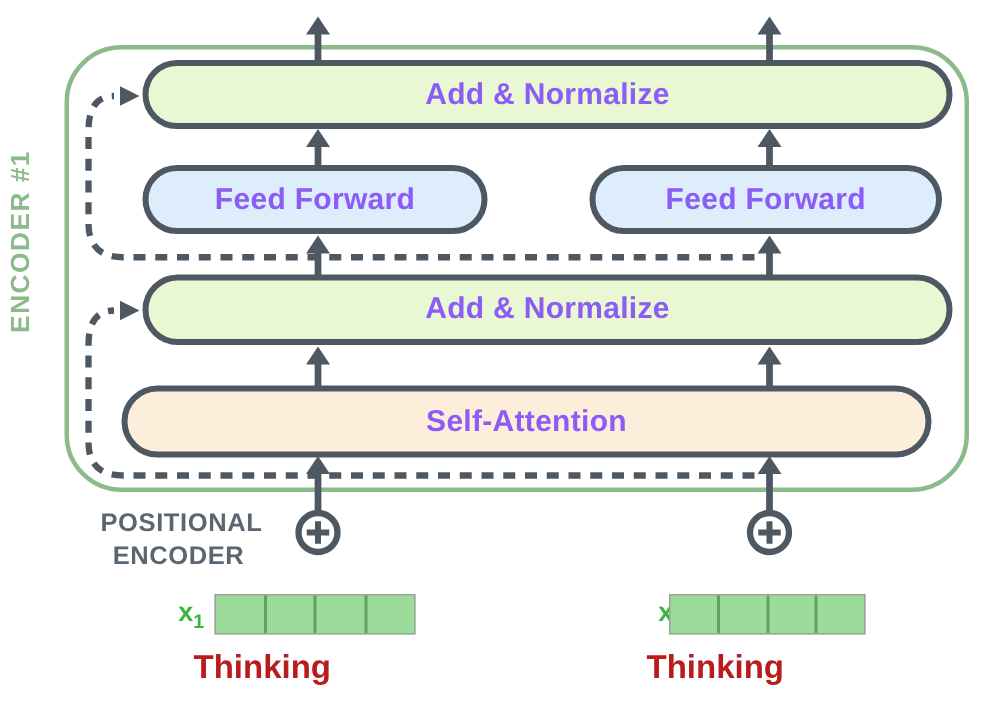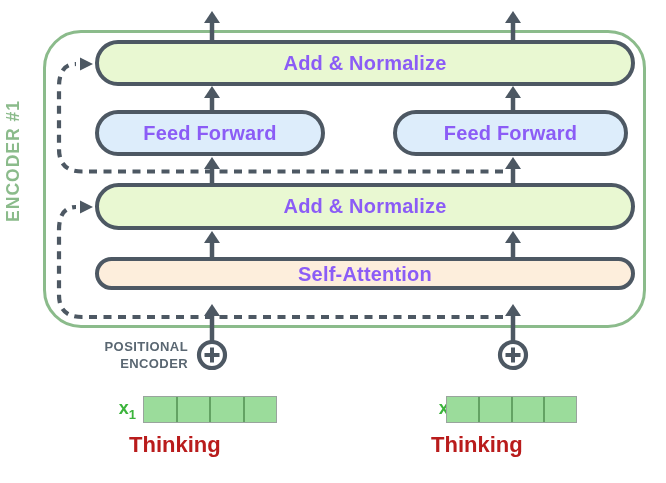--- a/index.html
+++ b/index.html
@@ -21,28 +21,28 @@
     display:flex;align-items:center;justify-content:center;z-index:2;
     font-size:20px;font-weight:bold;color:#8b5cf6;letter-spacing:0.2px;}
   .add-norm{background:#e9f8d2;}
   .ff{background:#ddedfb;}
   .self-attn{background:#fdeedc;}
 
   .block.add-norm-top{left:95px;top:40px;width:540px;height:46px;}
   .block.ff-left{left:95px;top:110px;width:230px;height:46px;}
   .block.ff-right{left:393px;top:110px;width:235px;height:46px;}
   .block.add-norm-bottom{left:95px;top:183px;width:540px;height:47px;}
-  .block.self-attn{left:95px;top:257px;width:540px;height:33px;align-items:flex-end;}
+  .block.self-attn{left:81px;top:257px;width:540px;height:48px;}
 
   
   svg.wires{position:absolute;left:0;top:0;z-index:5;pointer-events:none;}
 
   
-  .pos-label{position:absolute;left:84px;top:338px;width:104px;text-align:right;
-    font-size:13px;font-weight:bold;color:#5a6772;letter-spacing:0.4px;line-height:1.32;z-index:6;}
+  .pos-label{position:absolute;left:67px;top:338px;width:104px;text-align:center;
+    font-size:17px;font-weight:bold;color:#5a6772;letter-spacing:0.4px;line-height:1.32;z-index:6;}
 
   
   .x-label{position:absolute;top:398px;width:38px;text-align:right;
     font-size:18px;font-weight:bold;color:#3bb43b;z-index:6;}
   .x-label sub{font-size:13px;}
   .x-label.left{left:98px;}
   .x-label.right{left:418px;}
 
   .vector{position:absolute;top:396px;height:27px;box-sizing:border-box;
     display:flex;background:#9bdc9b;border:1px solid #99a49d;z-index:6;}

